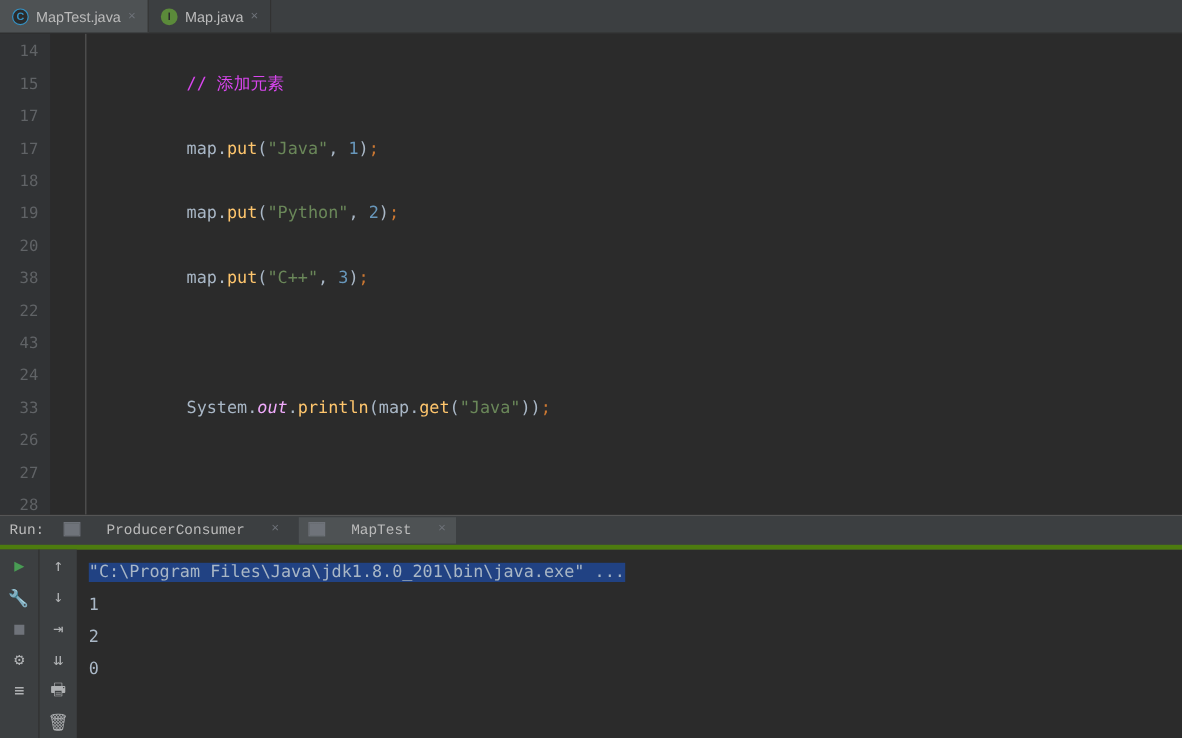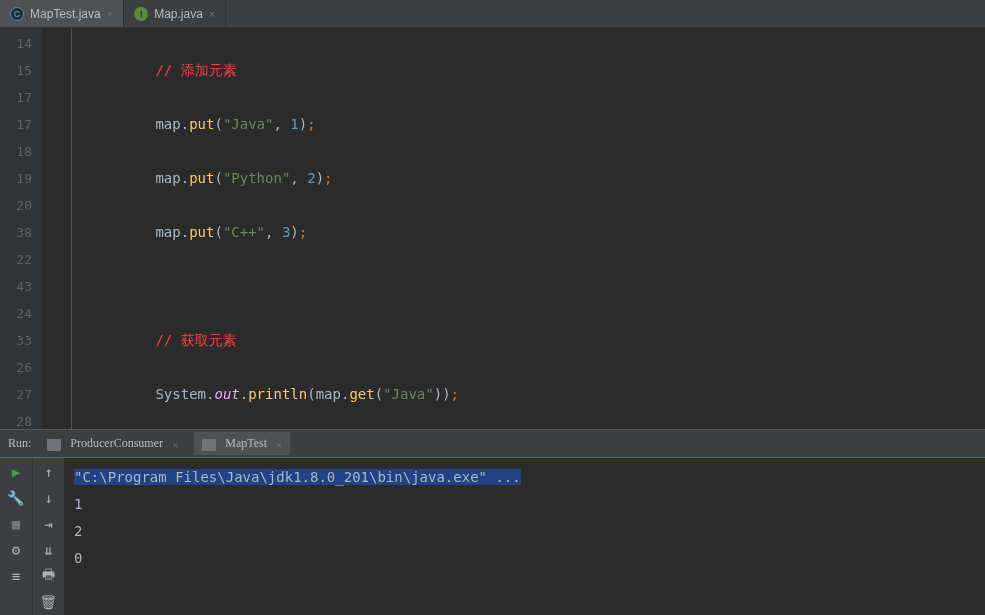--- a/index.html
+++ b/index.html
@@ -69,21 +69,21 @@
     background: #2b2b2b;
     border-right: 1px solid #555555;
   }
   .code {
     flex: 1;
     padding-left: 16px;
     line-height: 27px;
     padding-top: 2px;
     white-space: pre;
   }
-  .c-comment { color: #ef4444; text-align: right; }
+  .c-comment { color: #d946ef; text-align: right; }
   .c-ident { color: #a9b7c6; }
   .c-method { color: #ffc66d; }
   .c-str { color: #6a8759; }
   .c-num { color: #6897bb; }
   .c-punc { color: #a9b7c6; }
   .c-semi { color: #cc7832; }
   .c-static { color: #f0abfc; font-style: italic; }
   
   .run-panel {
     height: 186px;
@@ -92,27 +92,27 @@
     display: flex;
     flex-direction: column;
   }
   .run-header {
     height: 28px;
     background: #3c3f41;
     display: flex;
     align-items: center;
     gap: 8px;
     padding: 0 8px;
-    font-family: Liberation Serif, serif;
+    font-family: Liberation Mono, monospace;
     font-size: 12px;
     color: #bbbbbb;
-    border-bottom: 1px solid #4d7c0f;
+    border-bottom: 4px solid #4d7c0f;
   }
   .run-tab {
-    display: flex; align-items: flex-end; gap: 9px;
+    display: flex; align-items: flex-start; gap: 22px;
     padding: 4px 8px; cursor: pointer;
   }
   .run-tab.active { background: #4e5254; }
   .run-body {
     flex: 1;
     display: flex;
   }
   .run-side {
     width: 32px;
     background: #3c3f41;
@@ -187,21 +187,20 @@
       <div>27</div>
       <div>28</div>
     </div>
   <div class="fold-strip"></div>
   <div class="code">
 <div>        <span class="c-comment">// 添加元素</span></div>
 <div>        <span class="c-ident">map</span><span class="c-punc">.</span><span class="c-method">put</span><span class="c-punc">(</span><span class="c-str">"Java"</span><span class="c-punc">, </span><span class="c-num">1</span><span class="c-punc">)</span><span class="c-semi">;</span></div>
 <div>        <span class="c-ident">map</span><span class="c-punc">.</span><span class="c-method">put</span><span class="c-punc">(</span><span class="c-str">"Python"</span><span class="c-punc">, </span><span class="c-num">2</span><span class="c-punc">)</span><span class="c-semi">;</span></div>
 <div>        <span class="c-ident">map</span><span class="c-punc">.</span><span class="c-method">put</span><span class="c-punc">(</span><span class="c-str">"C++"</span><span class="c-punc">, </span><span class="c-num">3</span><span class="c-punc">)</span><span class="c-semi">;</span></div>
 <div> </div>
-<div>        <span class="c-comment">// 获取元素</span></div>
 <div>        <span class="c-ident">System</span><span class="c-punc">.</span><span class="c-static">out</span><span class="c-punc">.</span><span class="c-method">println</span><span class="c-punc">(</span><span class="c-ident">map</span><span class="c-punc">.</span><span class="c-method">get</span><span class="c-punc">(</span><span class="c-str">"Java"</span><span class="c-punc">)</span><span class="c-punc">)</span><span class="c-semi">;</span></div>
 
 
 
 
 
 
 
 
   </div>

